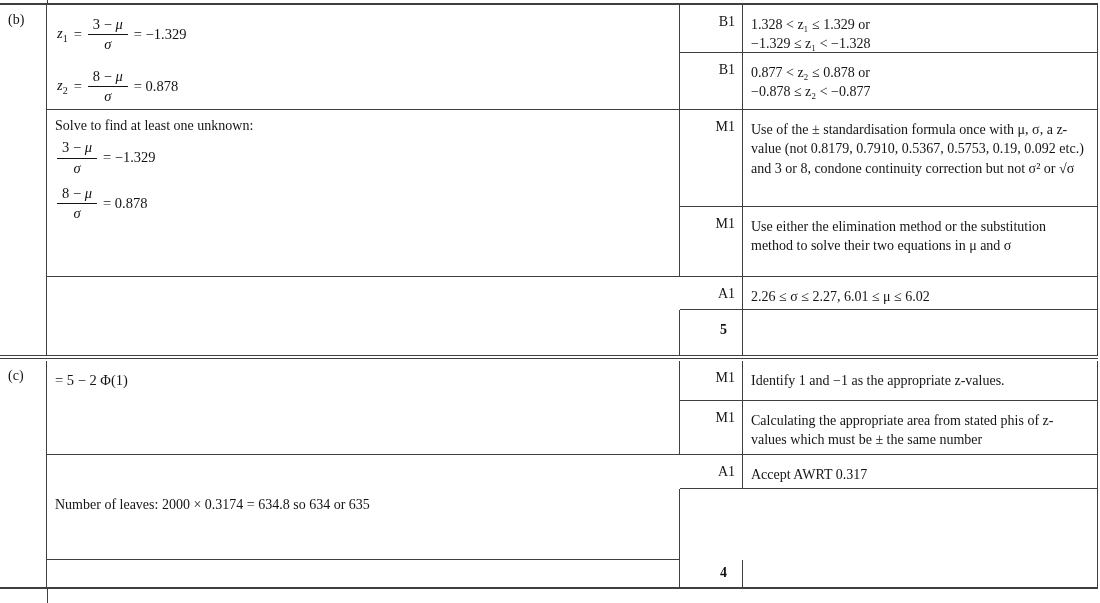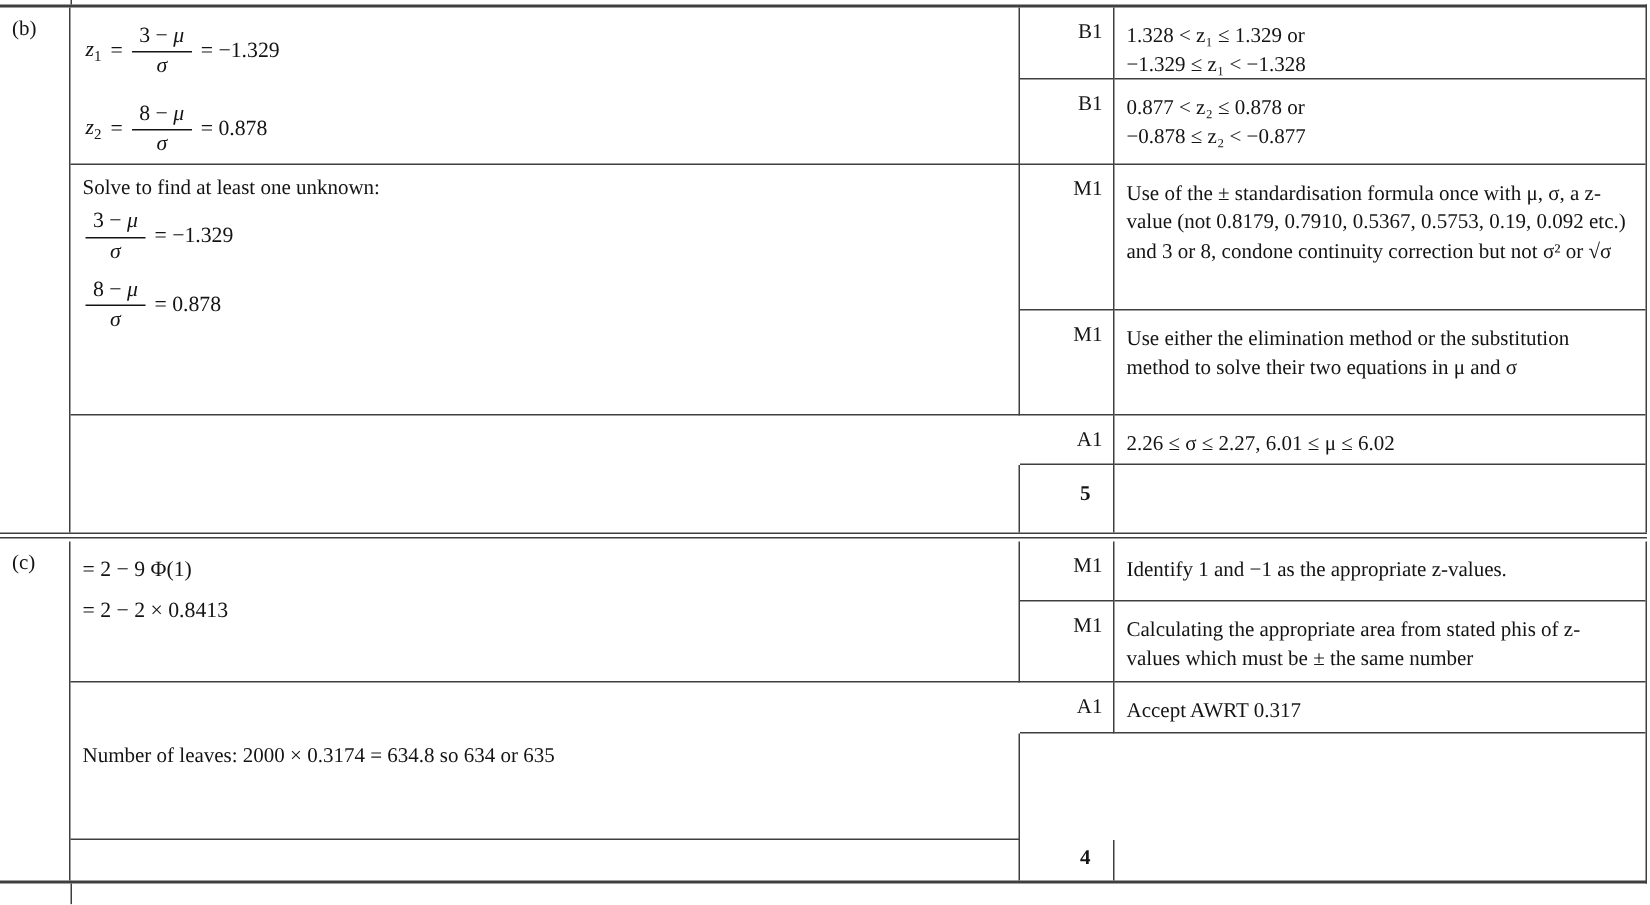--- a/index.html
+++ b/index.html
@@ -129,22 +129,21 @@
     <div class="c" style="grid-column:4;grid-row:6"></div>
   </section>
 
   <div class="double-line"></div>
 
   <section class="block" id="block-c">
 
     <div class="c part br" style="grid-column:1;grid-row:1/6">(c)</div>
 
     <div class="c br bb" style="grid-column:2;grid-row:1/3">
-      <div class="mathline">= 2 − 9 Φ(1)</div>
-      <div class="mathline">= 2 − 2 × 0.8413</div>
+      <div class="mathline">= 5 − 2 Φ(1)</div>
     </div>
 
     <div class="c mark br bb" style="grid-column:3;grid-row:1">M1</div>
     <div class="c guide bb" style="grid-column:4;grid-row:1">Identify 1 and −1 as the appropriate z-values.</div>
 
     <div class="c mark br bb" style="grid-column:3;grid-row:2">M1</div>
     <div class="c guide bb" style="grid-column:4;grid-row:2">Calculating the appropriate area from stated phis of z-values which must be ± the same number</div>
 
     <div class="c mark br bb" style="grid-column:3;grid-row:3">A1</div>
     <div class="c guide bb" style="grid-column:4;grid-row:3">Accept AWRT 0.317</div>

